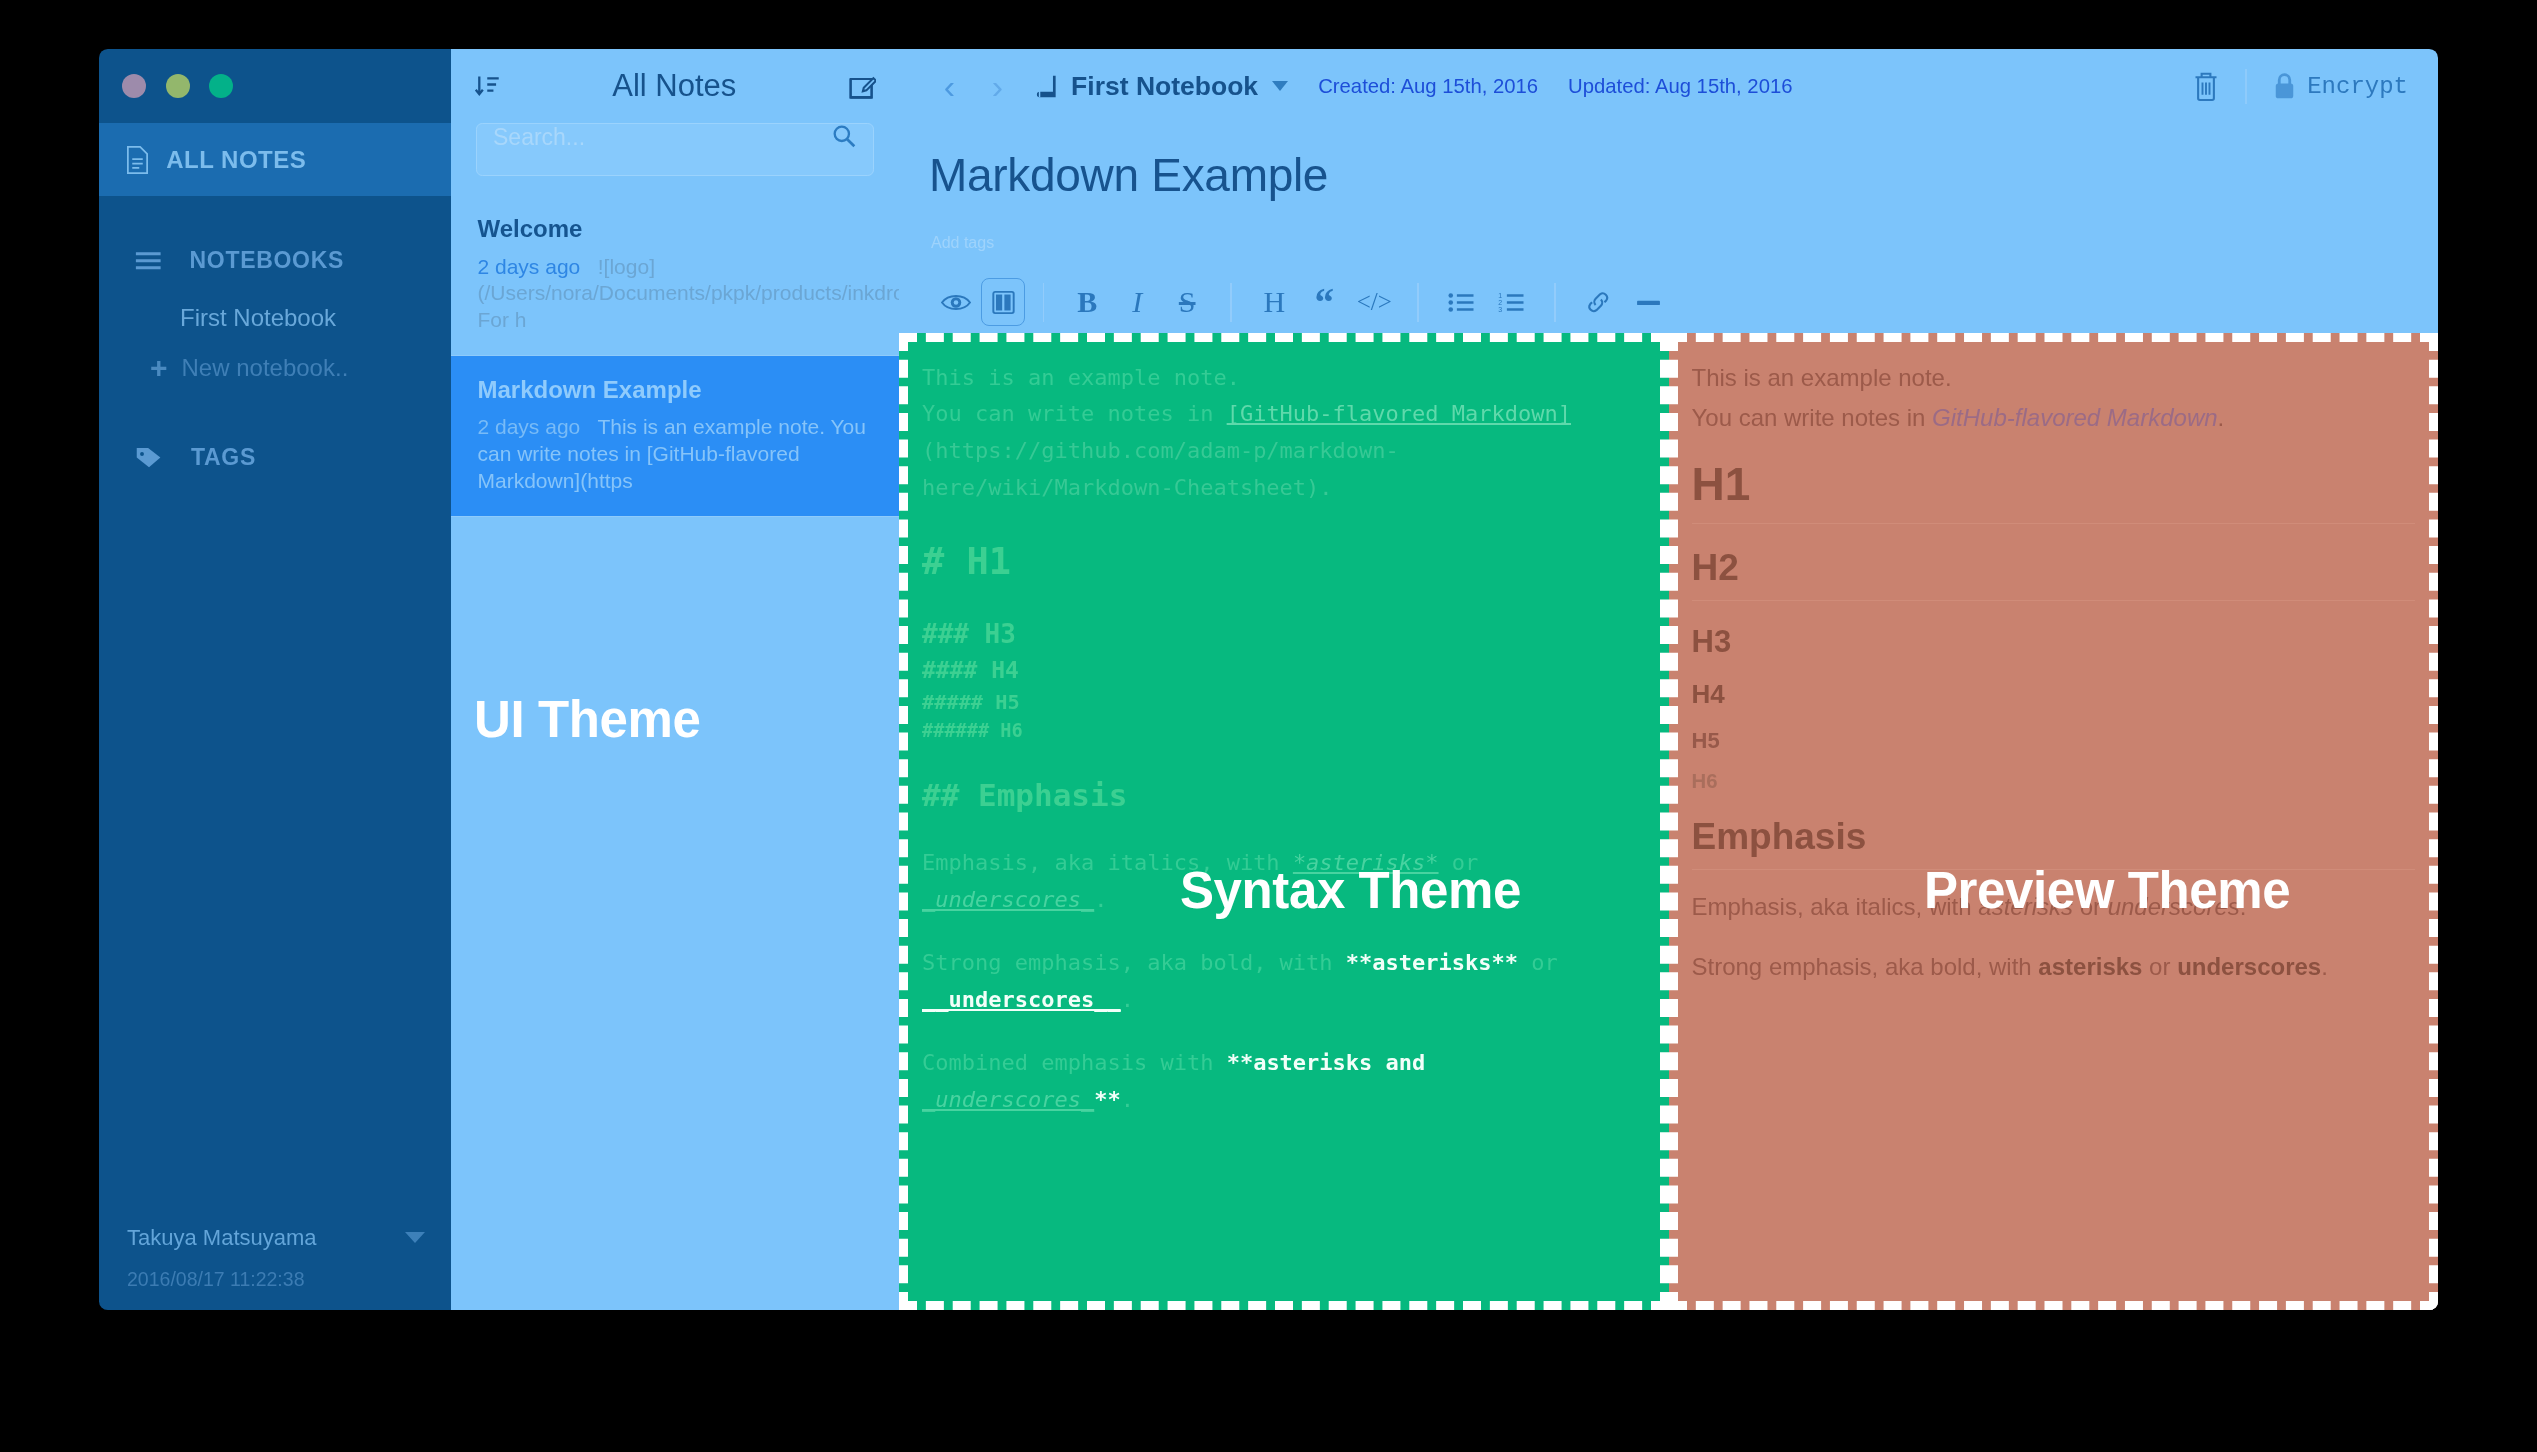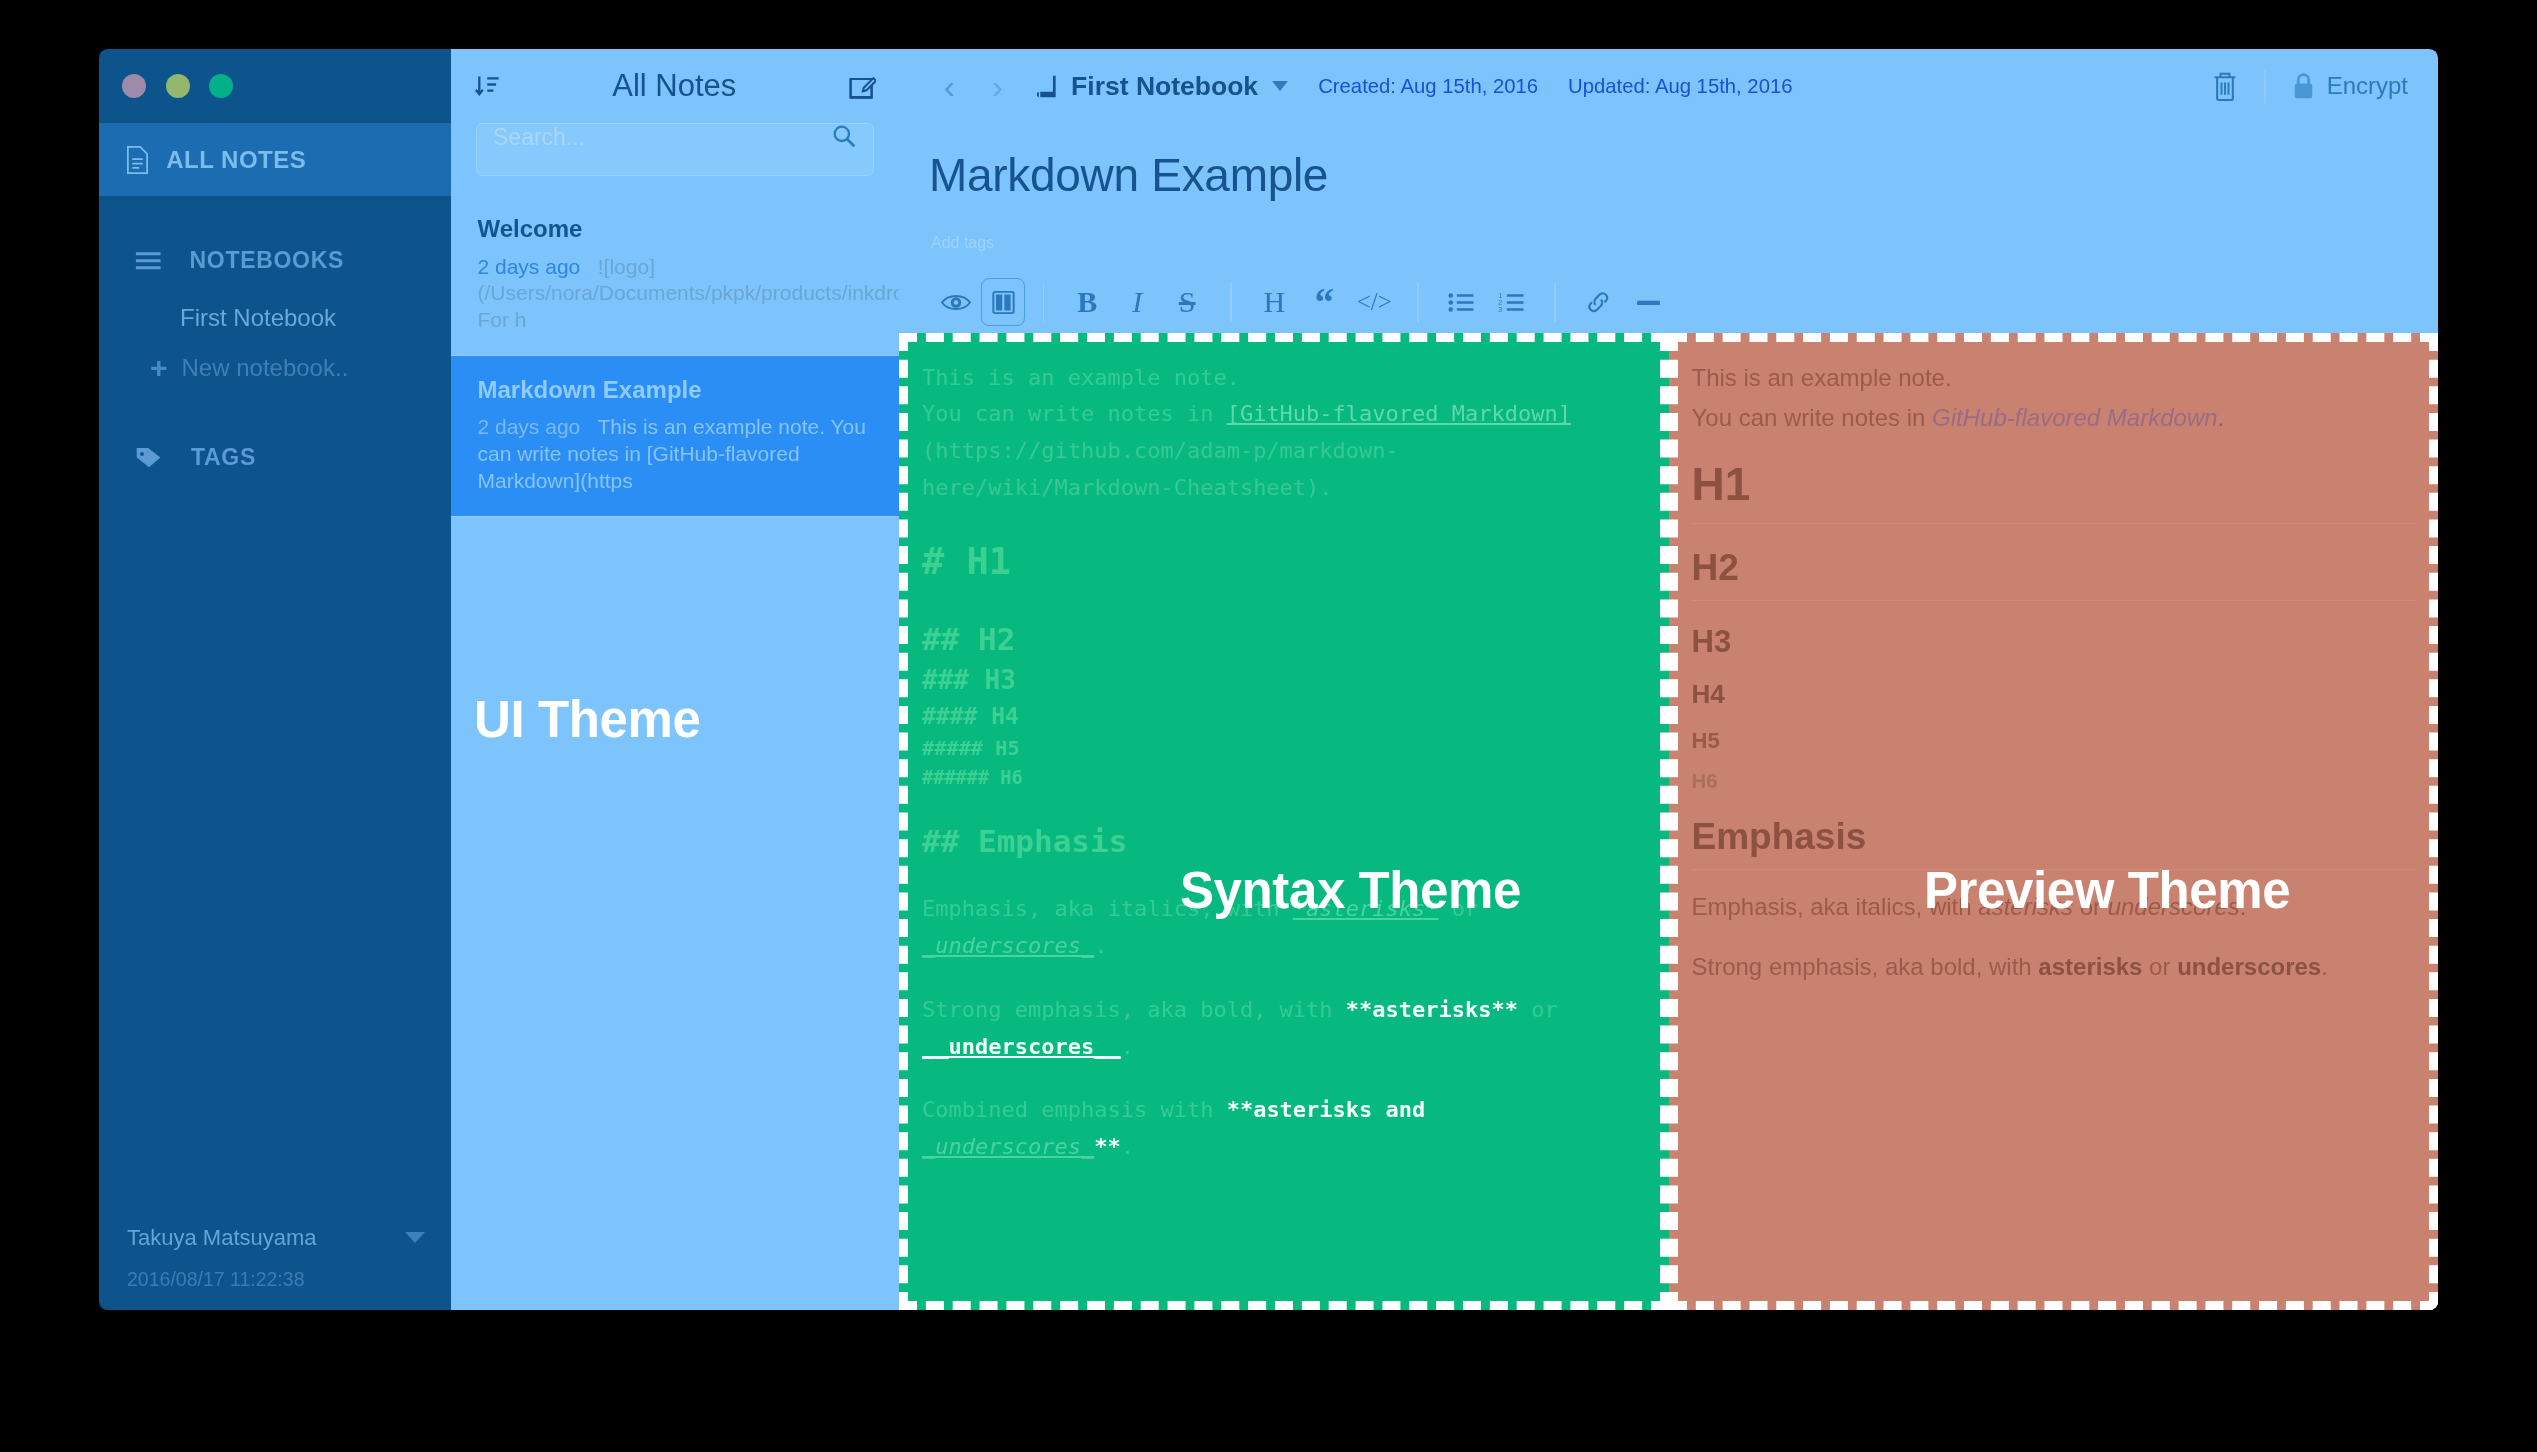--- a/index.html
+++ b/index.html
@@ -203,20 +203,21 @@
     border-right: 8.8px solid transparent;
     border-top: 10.6px solid #2f7dc0;
     margin-left: 3.5px;
   }
   .meta { color: #1d4ed8; font-size: 20.3px; margin-left: 30px; }
   .top-right {
     margin-left: auto;
     display: flex;
     align-items: center;
     gap: 0;
+    font-family: Liberation Mono, monospace;
   }
   .vdiv { width: 1.8px; height: 35px; background: #8ecbfb; margin: 0 25px; }
   .encrypt-label { color: #2d79be; font-size: 24px; margin-left: 10.6px; }
 
   .ed-title {
     color: #17538e;
     font-size: 46px;
     font-weight: 400;
     padding: 25px 0 0 30px;
     letter-spacing: -0.3px;
@@ -529,21 +530,20 @@
     <div class="panes">
 
       <div class="pane pane-syntax">
         <div class="syn-line"><span>This is an example note.</span></div>
         <div class="syn-line">You can write notes in <span class="syn-link">[GitHub-flavored Markdown]</span></div>
         <div class="syn-line syn-url"><span>(https://github.com/adam-p/markdown-</span></div>
         <div class="syn-line syn-url"><span>here/wiki/Markdown-Cheatsheet).</span></div>
         <div class="spacer"></div>
         <div class="syn-line syn-h h1x"># H1</div>
         <div class="spacer"></div>
-        <div class="syn-line syn-h h2x">## H2</div>
         <div class="syn-line syn-h h3x">### H3</div>
         <div class="syn-line syn-h h4x">#### H4</div>
         <div class="syn-line syn-h h5x">##### H5</div>
         <div class="syn-line syn-h h6x">###### H6</div>
         <div class="spacer"></div>
         <div class="syn-line syn-h h2x">## Emphasis</div>
         <div class="spacer"></div>
         <div class="syn-line"><span>Emphasis, aka italics, with </span><span class="syn-em">*asterisks*</span><span> or </span></div>
         <div class="syn-line"><span class="syn-em">_underscores_</span><span>.</span></div>
         <div class="spacer"></div>

